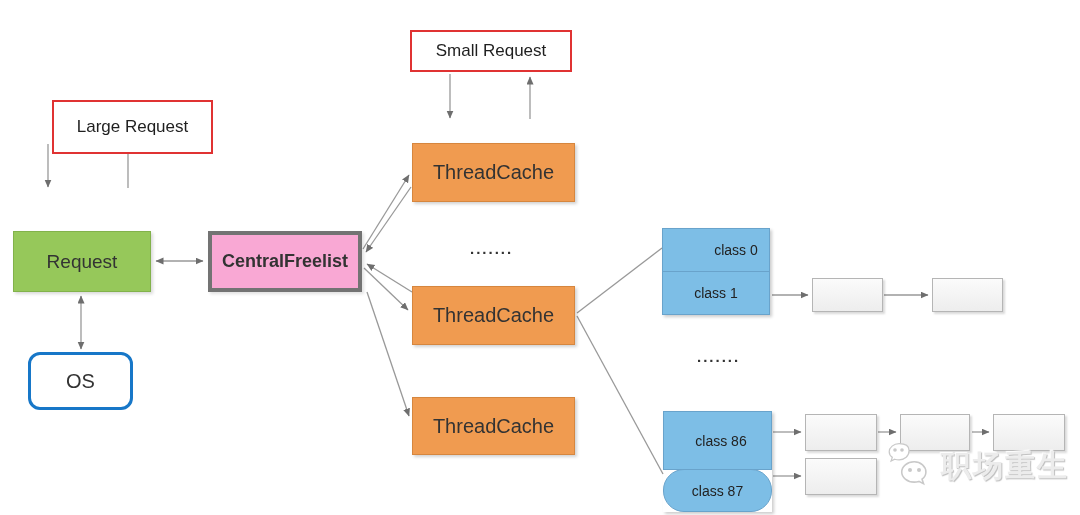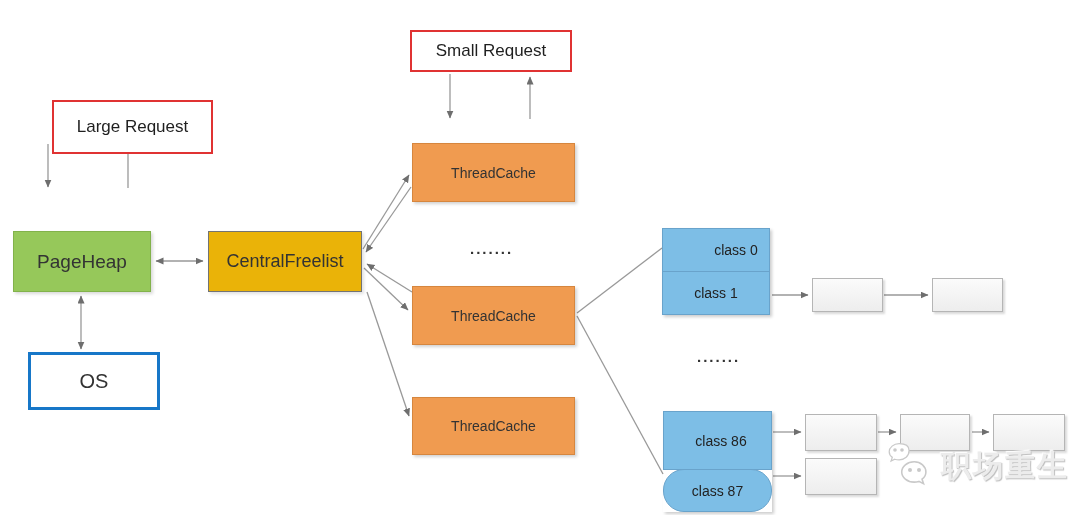--- a/index.html
+++ b/index.html
@@ -11,28 +11,29 @@
   #connectors{position:absolute;left:0;top:0;z-index:1;}
   .node{z-index:2;display:flex;align-items:center;justify-content:center;box-sizing:border-box;}
   .request{
     background:#fff;border:2px solid #e03232;font-weight:normal;font-size:17px;color:#1f1f1f;
   }
   .pageheap{
     background:#96c85a;border:1px solid #82b24b;font-size:19px;color:#333;
     box-shadow:2px 2px 3px rgba(0,0,0,.15);
   }
   .cfl{
-    background:#eab308;border:1px solid #737373;font-size:18px;color:#333;
+    background:#f9a8d4;border:4px solid #737373;font-size:18px;color:#333;
     box-shadow:2px 2px 3px rgba(0,0,0,.12);
+    font-weight:bold;
   }
   .os{
     background:#fff;border:3px solid #1777c8;font-size:20px;color:#333;
   }
   .tc{
-    background:#f09b50;border:1px solid #d6863e;font-size:14px;color:#333;
+    background:#f09b50;border:1px solid #d6863e;font-size:20px;color:#333;
     box-shadow:2px 2px 3px rgba(0,0,0,.18);
   }
   .class-stack{z-index:2;box-shadow:2px 2px 3px rgba(0,0,0,.2);}
   .class-cell{
     box-sizing:border-box;background:#7dbee6;border:1px solid #69a3cb;
     display:flex;align-items:center;justify-content:center;font-size:14px;color:#222;
   }
   .class-cell + .class-cell{margin-top:-1px;justify-content:center;}
   .free-node{
     z-index:2;box-sizing:border-box;background:linear-gradient(180deg,#fbfbfb,#ededed);
@@ -86,28 +87,28 @@
 
   <div class="abs node request" style="left:20px;top:100px;width:161px;height:54px;margin-left:32px;">
     <span>Large Request</span>
   </div>
 
   <div class="abs node request" style="left:410px;top:30px;width:162px;height:42px;">
     <span>Small Request</span>
   </div>
 
   <div class="abs node pageheap" style="left:13px;top:231px;width:138px;height:61px;">
-    <span>PageHeap</span>
+    <span>Request</span>
   </div>
 
   <div class="abs node cfl" style="left:208px;top:231px;width:154px;height:61px;">
     <span>CentralFreelist</span>
   </div>
 
-  <div class="abs node os" style="left:28px;top:352px;width:132px;height:58px;">
+  <div class="abs node os" style="left:28px;top:352px;width:105px;height:58px;border-radius:12px;">
     <span>OS</span>
   </div>
 
   <div class="abs node tc" style="left:412px;top:143px;width:163px;height:59px;">
     <span>ThreadCache</span>
   </div>
 
   <div class="abs dots" style="left:470px;top:240px;">.......</div>
 
   <div class="abs node tc" style="left:412px;top:286px;width:163px;height:59px;">

